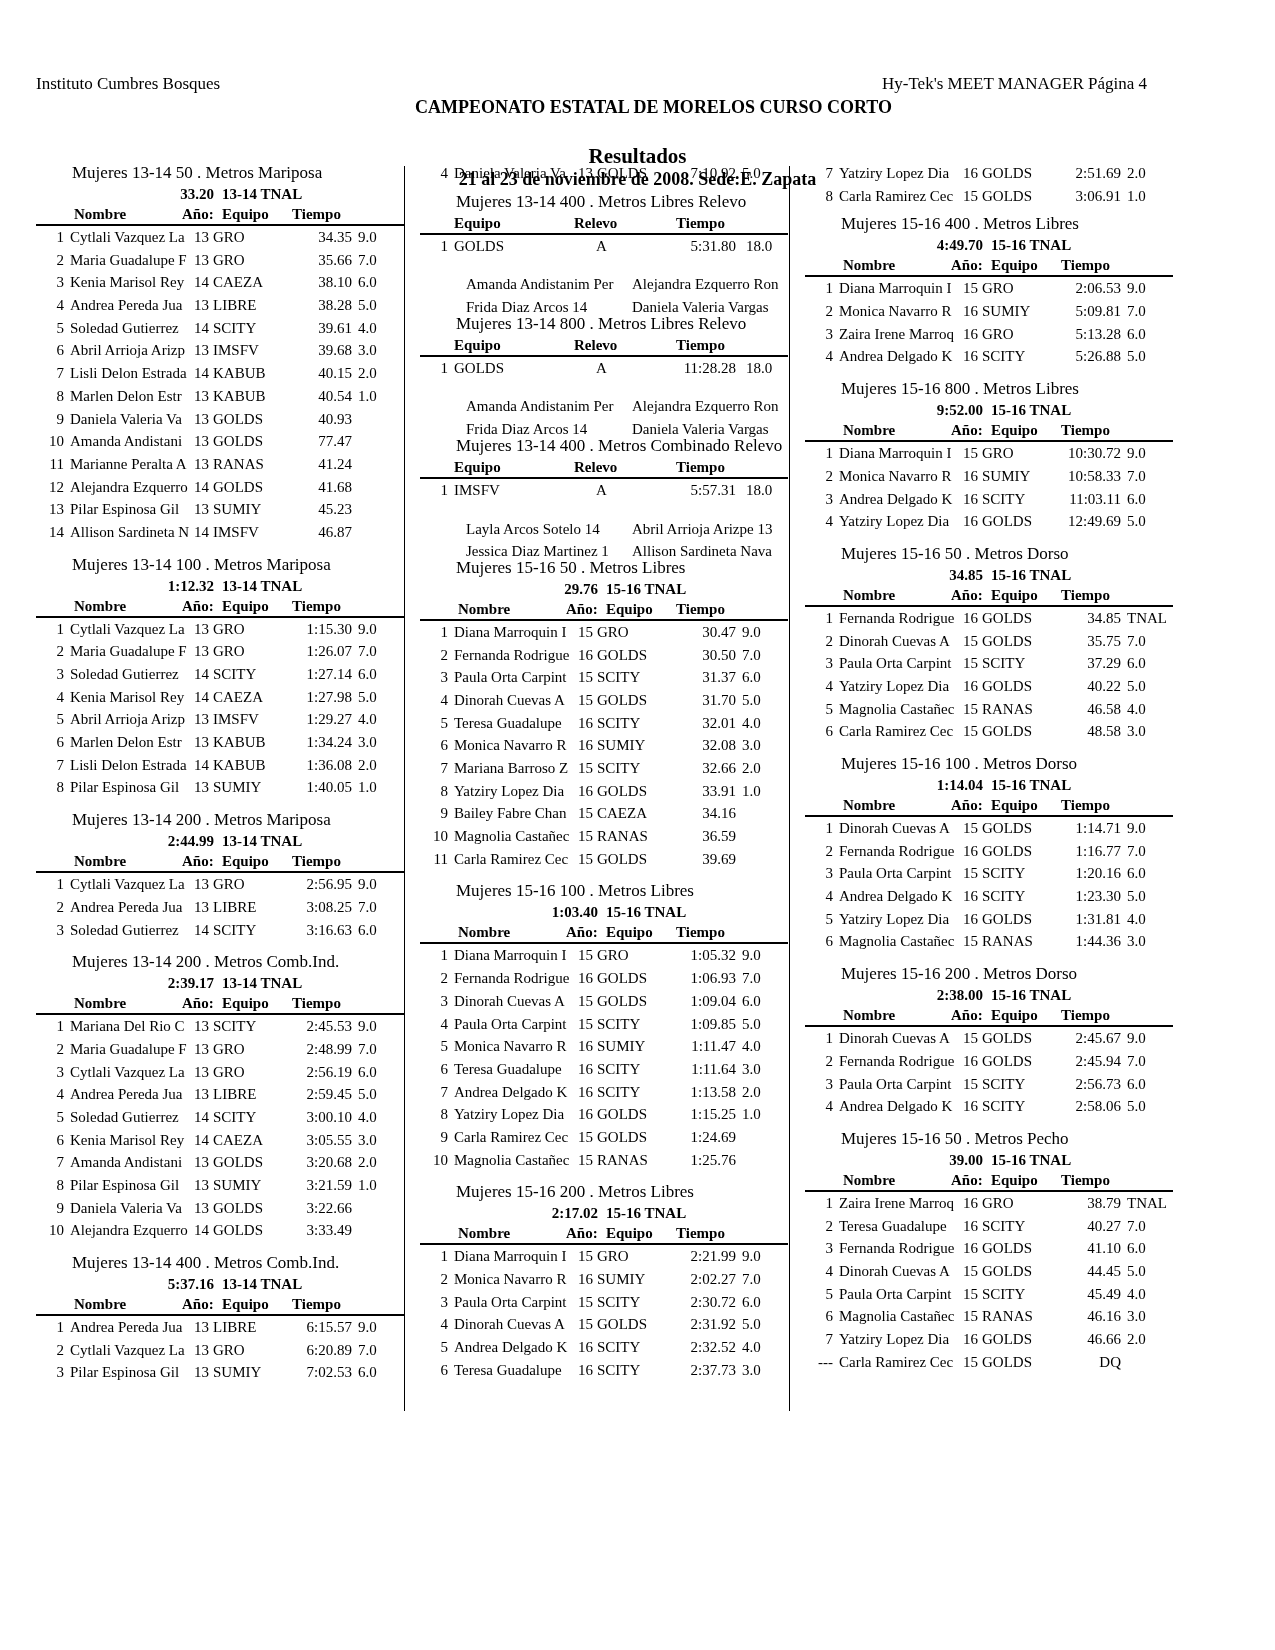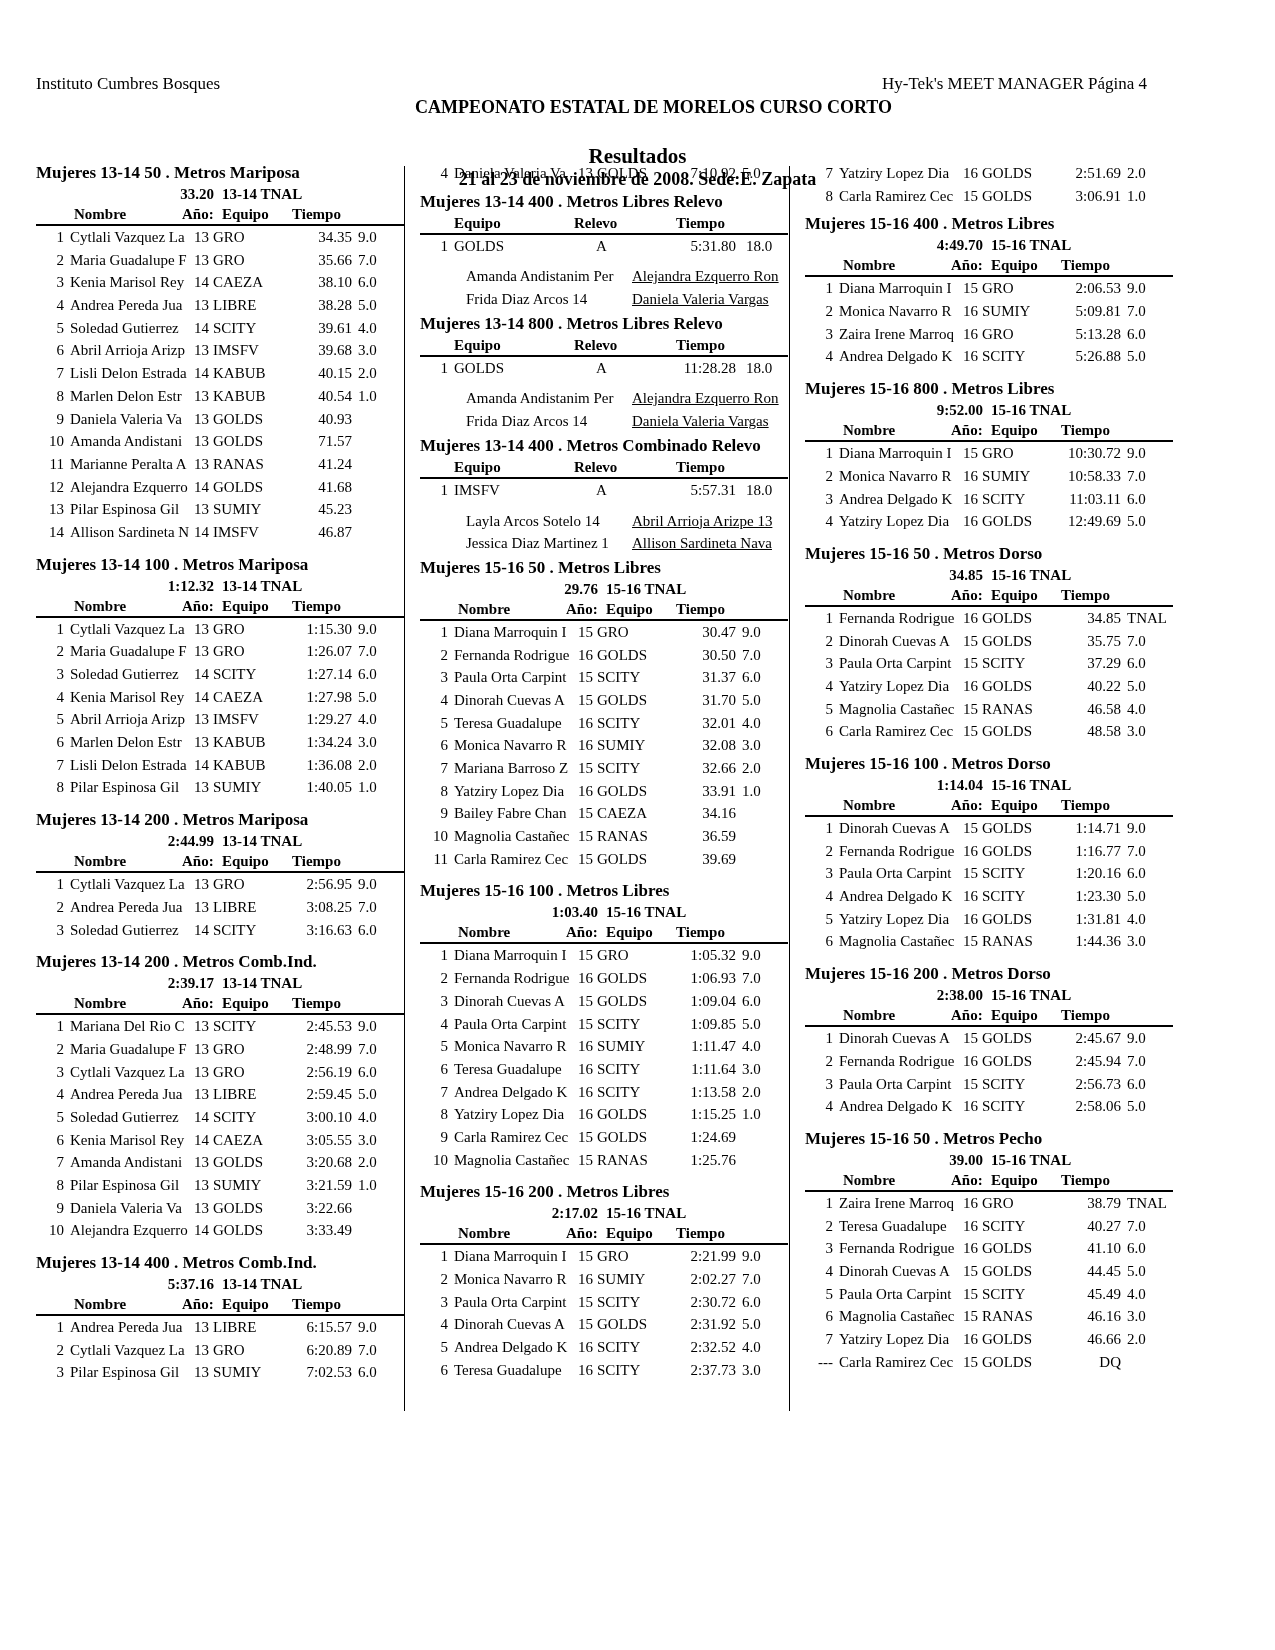--- a/index.html
+++ b/index.html
@@ -14,21 +14,21 @@
   .t2 { top: 121px; font-size: 18px; margin-top: 48px; }
   .t3 { top: 144px; font-size: 21px; }
 
   .col { position: absolute; top: 162px; width: 368px; }
   .col.c1 { left: 36px; }
   .col.c2 { left: 420px; top: 162px; }
   .col.c3 { left: 805px; }
   .vline { position: absolute; width: 1px; background: #000; }
 
   .event { margin-bottom: 10px; }
-  .ev-title { font-weight: bold; font-size: 17px; line-height: 22px; white-space: nowrap; }
+  .ev-title { font-weight: normal; font-size: 17px; line-height: 22px; white-space: nowrap; margin-left: 36px; }
   .ev-rec { font-weight: bold; font-size: 15px; line-height: 20px; padding-left: 130px; white-space: nowrap; }
   .ev-rec .rt { display: inline-block; width: 48px; text-align: right; margin-right: 8px; }
   .col-hdr { font-weight: bold; font-size: 15px; line-height: 20px; height: 20px; border-bottom: 2px solid #000; position: relative; white-space: nowrap; }
   .col-hdr span { position: absolute; top: 0; }
   .row { font-size: 15px; line-height: 22.7px; height: 22.7px; position: relative; white-space: nowrap; }
   .row span { position: absolute; top: 0; overflow: hidden; }
   .r-place { left: 0; width: 28px; text-align: right; }
   .r-name { left: 34px; width: 120px; }
   .r-age { left: 158px; width: 18px; }
   .r-team { left: 177px; width: 70px; }
@@ -36,23 +36,23 @@
   .r-pts { left: 322px; width: 40px; }
   .h-name { left: 38px; } .h-age { left: 146px; } .h-team { left: 186px; } .h-time { left: 256px; }
 
   .relay-hdr span { position: absolute; }
   .rh-team { left: 34px; } .rh-relay { left: 154px; } .rh-time { left: 256px; }
   .rr-team { left: 34px; width: 100px; }
   .rr-relay { left: 176px; width: 20px; }
   .rr-time { left: 230px; width: 86px; text-align: right; }
   .rr-pts { left: 326px; width: 40px; }
   .swim-row { font-size: 15px; line-height: 22.7px; height: 22.7px; position: relative; white-space: nowrap; }
-  .swim-row span { position: absolute; top: 8px; overflow: hidden; }
+  .swim-row span { position: absolute; top: 16px; overflow: hidden; }
   .sw-a { left: 46px; width: 156px; }
-  .sw-b { left: 212px; width: 156px; text-decoration: underline; }
+  .sw-b { left: 212px; width: 156px; }
 </style>
 </head>
 <body>
 
 <div class="hdr-left">Instituto Cumbres Bosques</div>
 <div class="hdr-right">Hy-Tek's MEET MANAGER  Página 4</div>
 <div class="hdr-center t1">CAMPEONATO ESTATAL DE MORELOS CURSO CORTO</div>
 <div class="hdr-center t2">21 al 23 de noviembre de 2008. Sede:E. Zapata</div>
 <div class="hdr-center t3">Resultados</div>
 
@@ -139,21 +139,21 @@
         <span class="r-age">13</span>
         <span class="r-team">GOLDS</span>
         <span class="r-time">40.93</span>
         <span class="r-pts"></span>
       </div>
       <div class="row">
         <span class="r-place">10</span>
         <span class="r-name">Amanda Andistani</span>
         <span class="r-age">13</span>
         <span class="r-team">GOLDS</span>
-        <span class="r-time">71.57</span>
+        <span class="r-time">77.47</span>
         <span class="r-pts"></span>
       </div>
       <div class="row">
         <span class="r-place">11</span>
         <span class="r-name">Marianne Peralta A</span>
         <span class="r-age">13</span>
         <span class="r-team">RANAS</span>
         <span class="r-time">41.24</span>
         <span class="r-pts"></span>
       </div>

